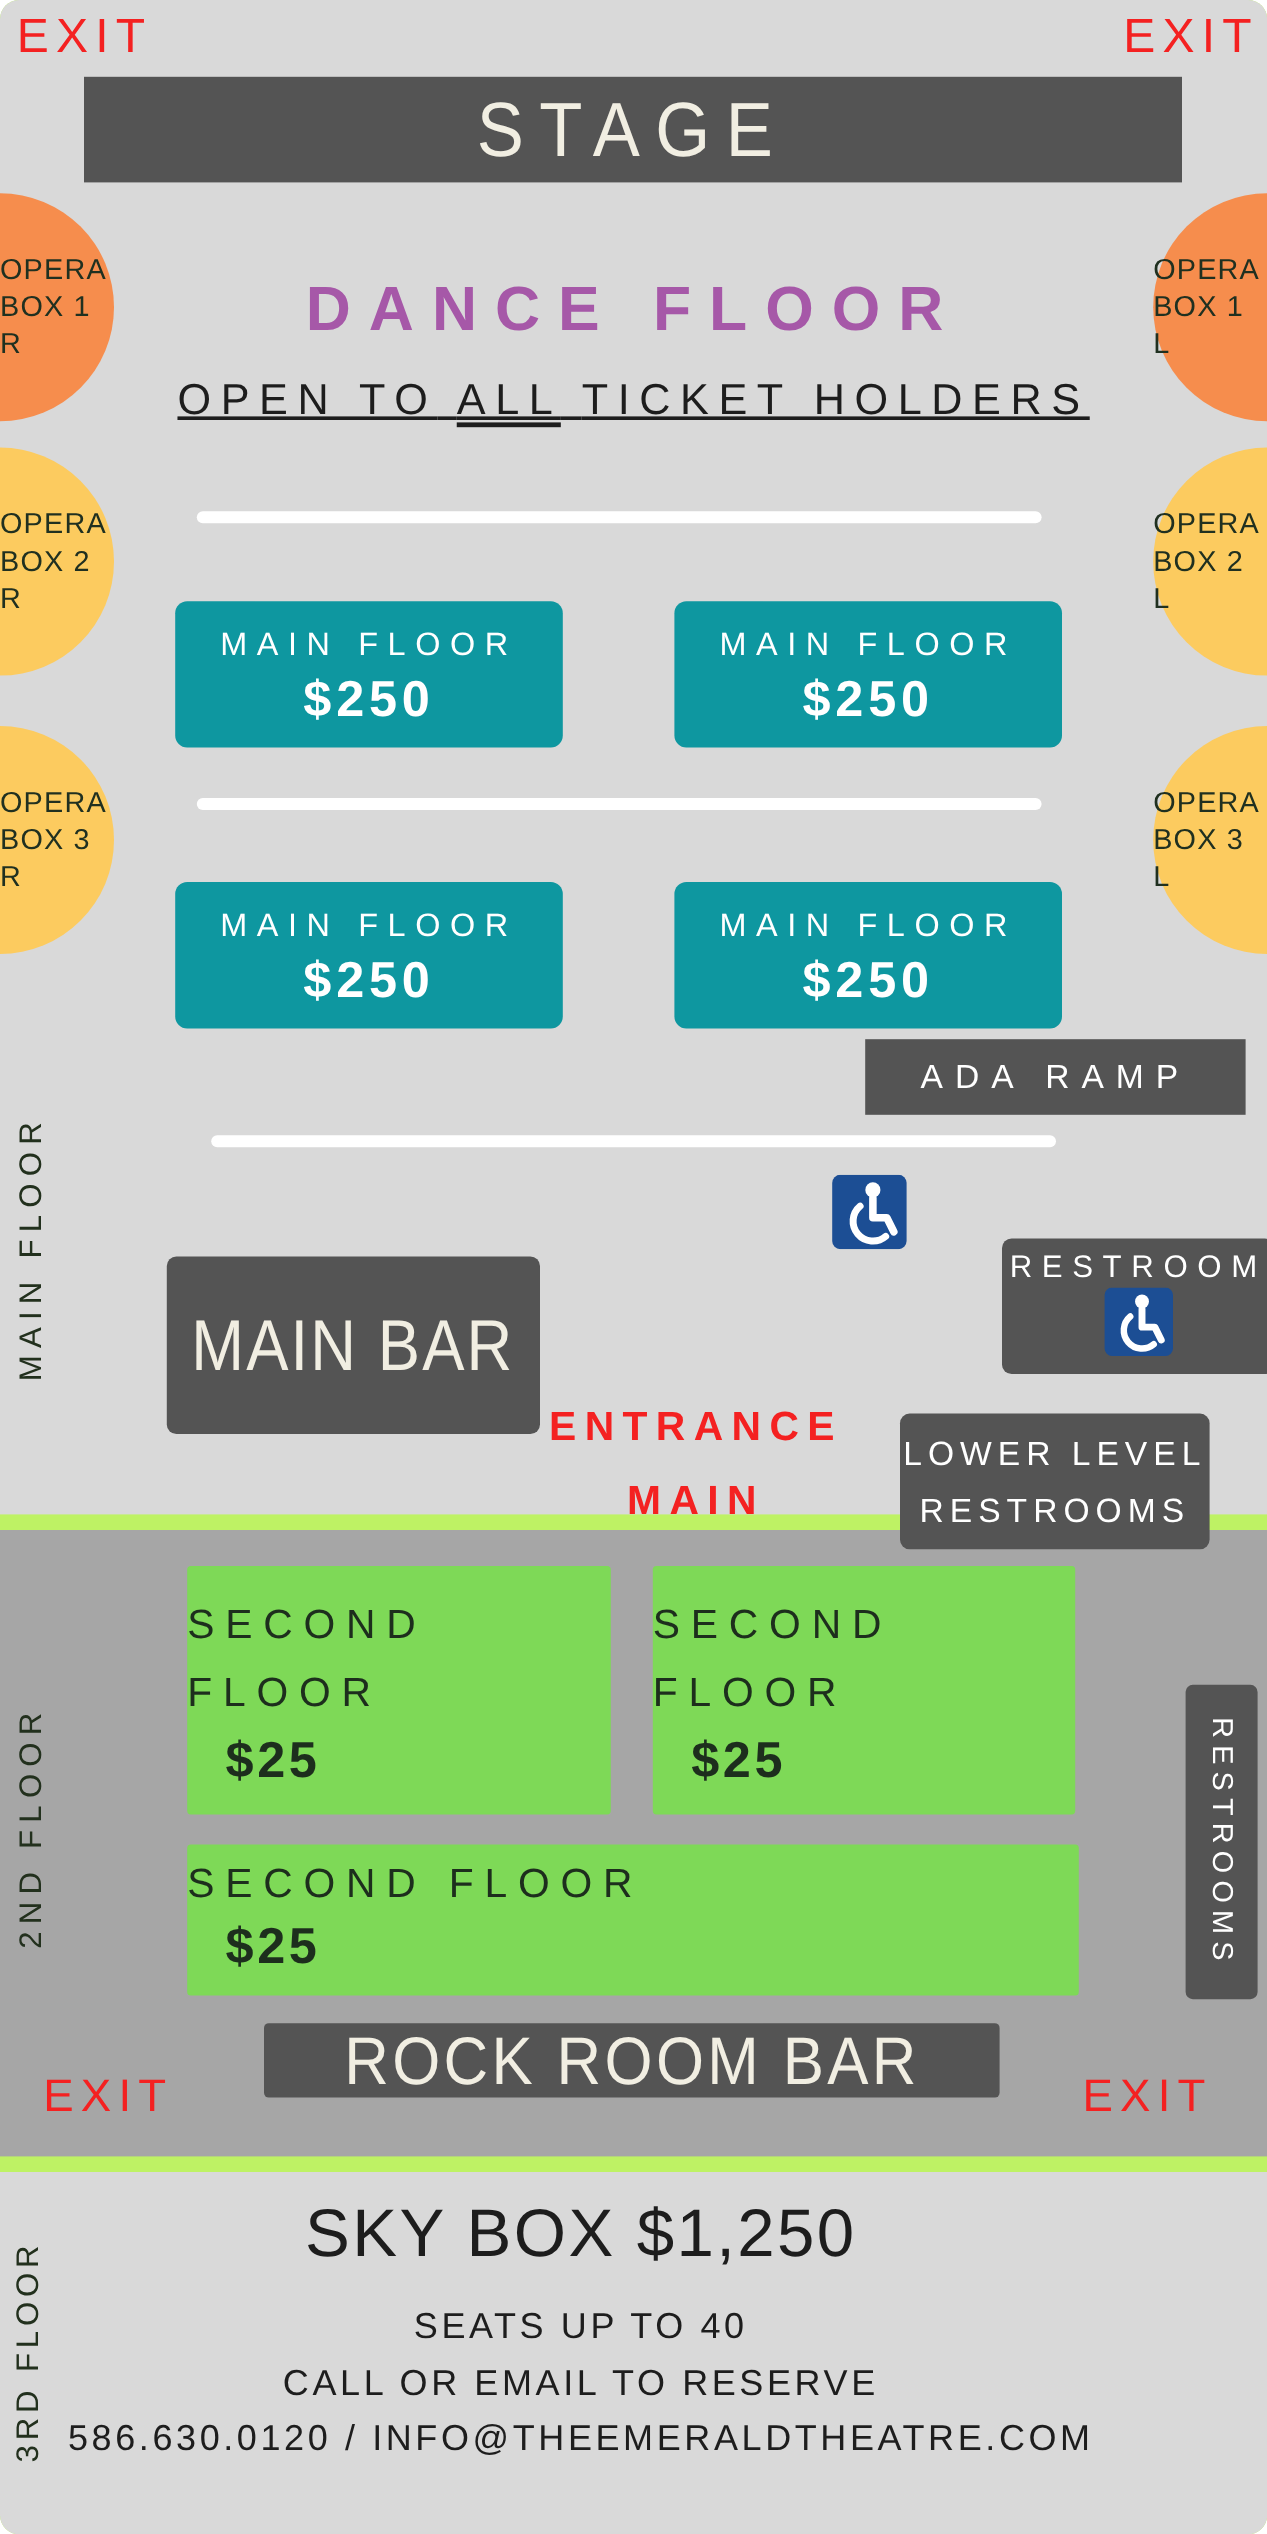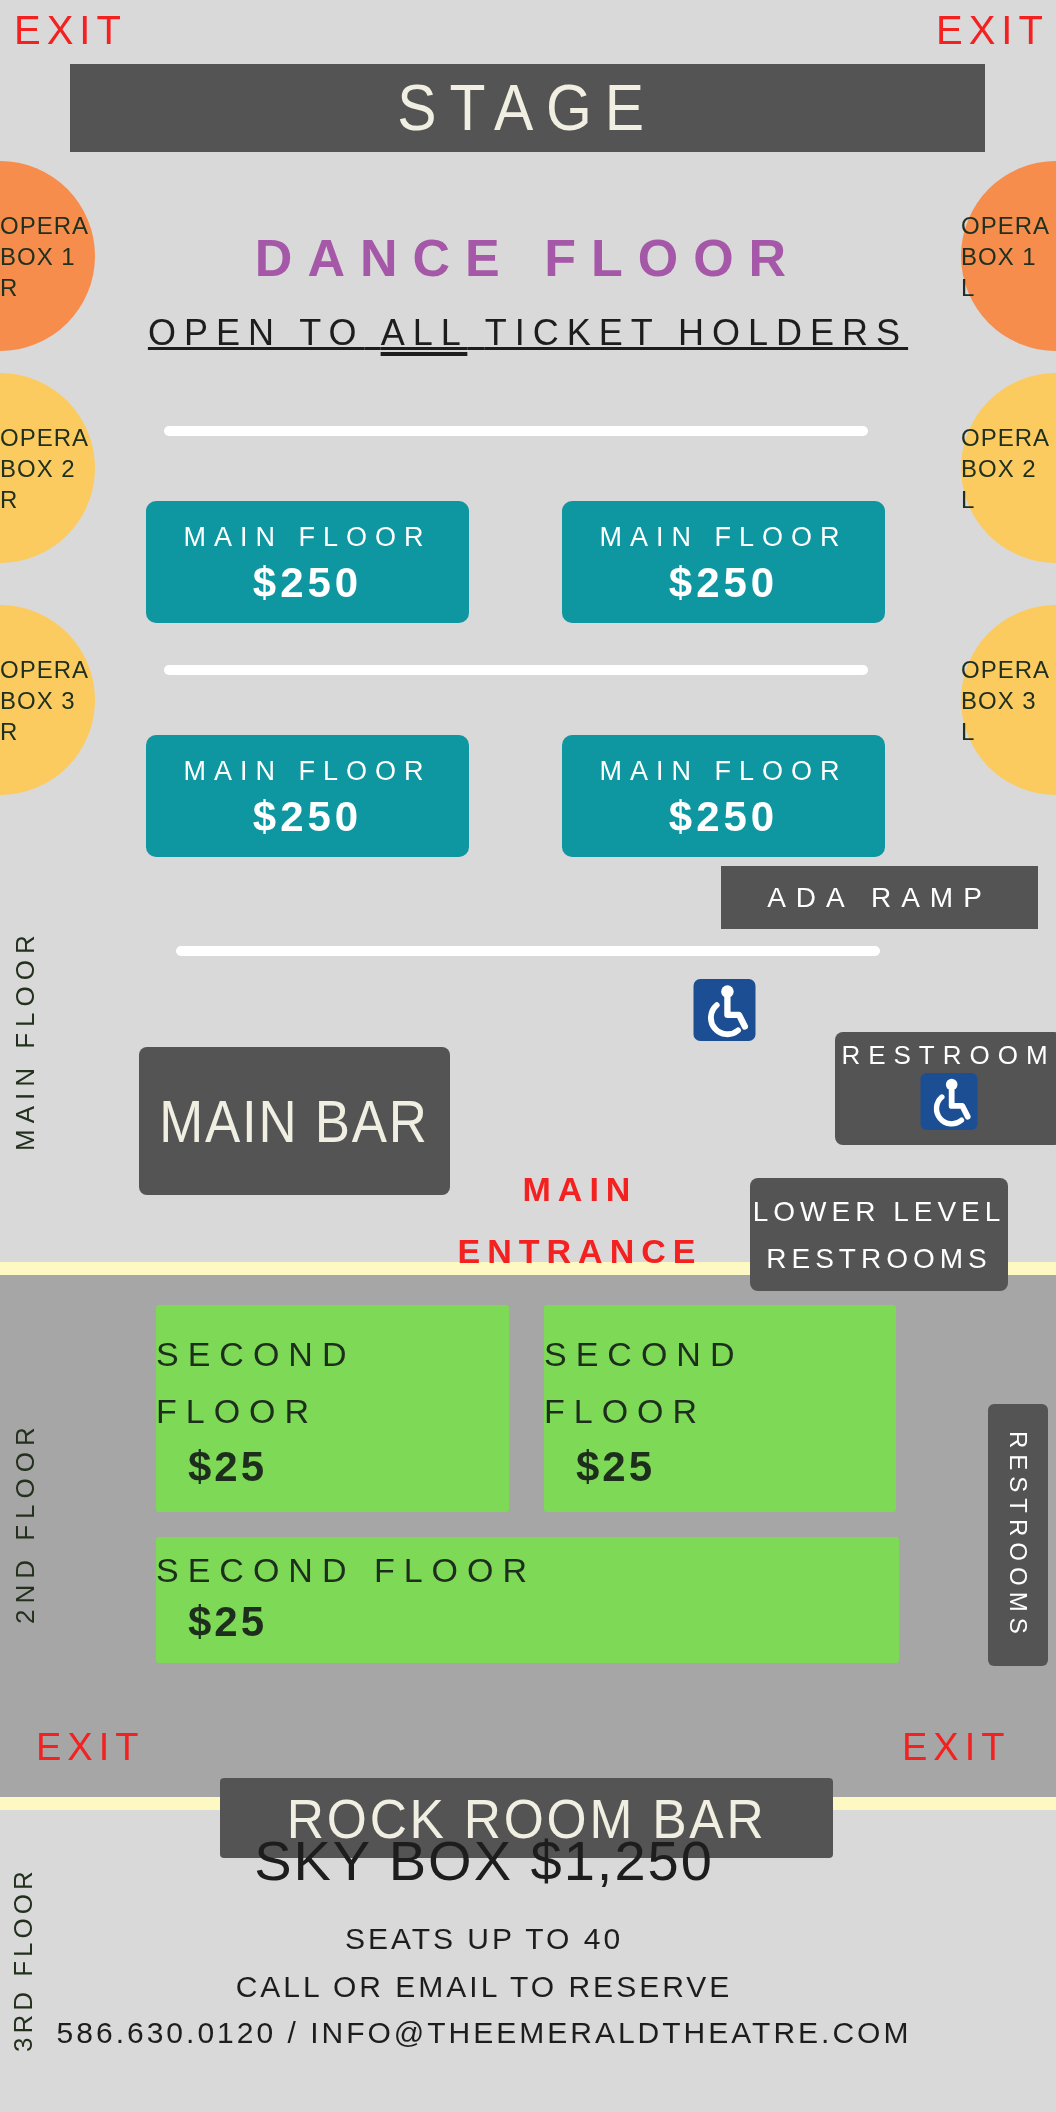--- a/index.html
+++ b/index.html
@@ -1,17 +1,17 @@
 <!DOCTYPE html>
 <html><head>
 <meta charset="utf-8">
 <style>
   html,body{margin:0;padding:0;background:#ffffff;}
-  #canvas{position:relative;width:1056px;height:2112px;overflow:hidden;background:#fef9c3;
-          font-family:"Liberation Sans", sans-serif;}
+  #canvas{position:relative;width:1056px;height:2112px;overflow:hidden;background:#bef264;
+          font-family:"Liberation Sans", sans-serif;border-radius:16px;}
   .section{position:absolute;left:0;width:1056px;}
   #sec-main{top:0;height:1262px;background:#d9d9d9;}
   #sec-second{top:1275px;height:522px;background:#a6a6a6;}
   #sec-third{top:1810px;height:302px;background:#d9d9d9;}
   .abs{position:absolute;}
   .exit{position:absolute;color:#f42121;font-size:40px;letter-spacing:6px;font-weight:400;}
   .darkbox{position:absolute;background:#545454;display:flex;align-items:center;justify-content:center;}
   .cream{color:#f1eee2;}
   .stage-text{font-size:64px;letter-spacing:14px;transform:scaleX(.92);white-space:nowrap;}
   .bigbar-text{font-size:60px;letter-spacing:2px;transform:scaleX(.88);white-space:nowrap;}
@@ -163,22 +163,22 @@
     <span class="rlabel">RESTROOM</span>
     <svg class="wc" style="margin-top:2px;" width="58" height="57" viewBox="0 0 64 64">
       <rect x="0" y="0" width="64" height="64" rx="7" fill="#1c4e94"></rect>
       <circle cx="35" cy="13" r="6.5" fill="#ffffff"></circle>
       <path d="M35 20 L35 37 L47 37 L53 49" fill="none" stroke="#ffffff" stroke-width="6.5" stroke-linecap="round" stroke-linejoin="round"></path>
       <path d="M24 27 A17 17 0 1 0 46 53" fill="none" stroke="#ffffff" stroke-width="6" stroke-linecap="round"></path>
     </svg>
   </div>
 
   <div class="entrance">
+    <div>ENTRANCE</div>
     <div>MAIN</div>
-    <div>ENTRANCE</div>
   </div>
 
   <div class="darkbox llr" style="left:750px;top:1178px;width:258px;height:113px;border-radius:8px;">
     <div>LOWER LEVEL</div>
     <div>RESTROOMS</div>
   </div>
 
   <div id="vlabel-main" class="vlabel">MAIN FLOOR</div>
   <div id="vlabel-2nd" class="vlabel">2ND FLOOR</div>
   <div id="vlabel-3rd" class="vlabel">3RD FLOOR</div>
@@ -195,21 +195,21 @@
   </div>
   <div class="green" style="left:156px;top:1537px;width:743px;height:126px;">
     <span class="gline" style="margin-top:14px;">SECOND FLOOR</span>
     <span class="gprice" style="margin-top:8px;">$25</span>
   </div>
 
   <div class="darkbox" style="left:988px;top:1404px;width:60px;height:262px;border-radius:6px;">
     <span class="vtext-down">RESTROOMS</span>
   </div>
 
-  <div class="darkbox" style="left:220px;top:1778px;width:613px;height:80px;border-radius:4px;">
+  <div class="darkbox" style="left:220px;top:1686px;width:613px;height:62px;border-radius:4px;">
     <span class="cream" style="font-size:56px;letter-spacing:3px;transform:scaleX(.92);white-space:nowrap;">ROCK ROOM BAR</span>
   </div>
 
   <div class="exit" style="left:36px;top:1726px;font-size:38px;">EXIT</div>
   <div class="exit" style="left:902px;top:1726px;font-size:38px;">EXIT</div>
 
   <div class="centerline" style="top:1828px;font-size:56px;letter-spacing:2px;">SKY BOX $1,250</div>
   <div class="centerline" style="top:1922px;font-size:30px;letter-spacing:3px;">SEATS UP TO 40</div>
   <div class="centerline" style="top:1970px;font-size:30px;letter-spacing:3px;">CALL OR EMAIL TO RESERVE</div>
   <div class="centerline" style="top:2016px;font-size:30px;letter-spacing:3px;">586.630.0120 / INFO@THEEMERALDTHEATRE.COM</div>

